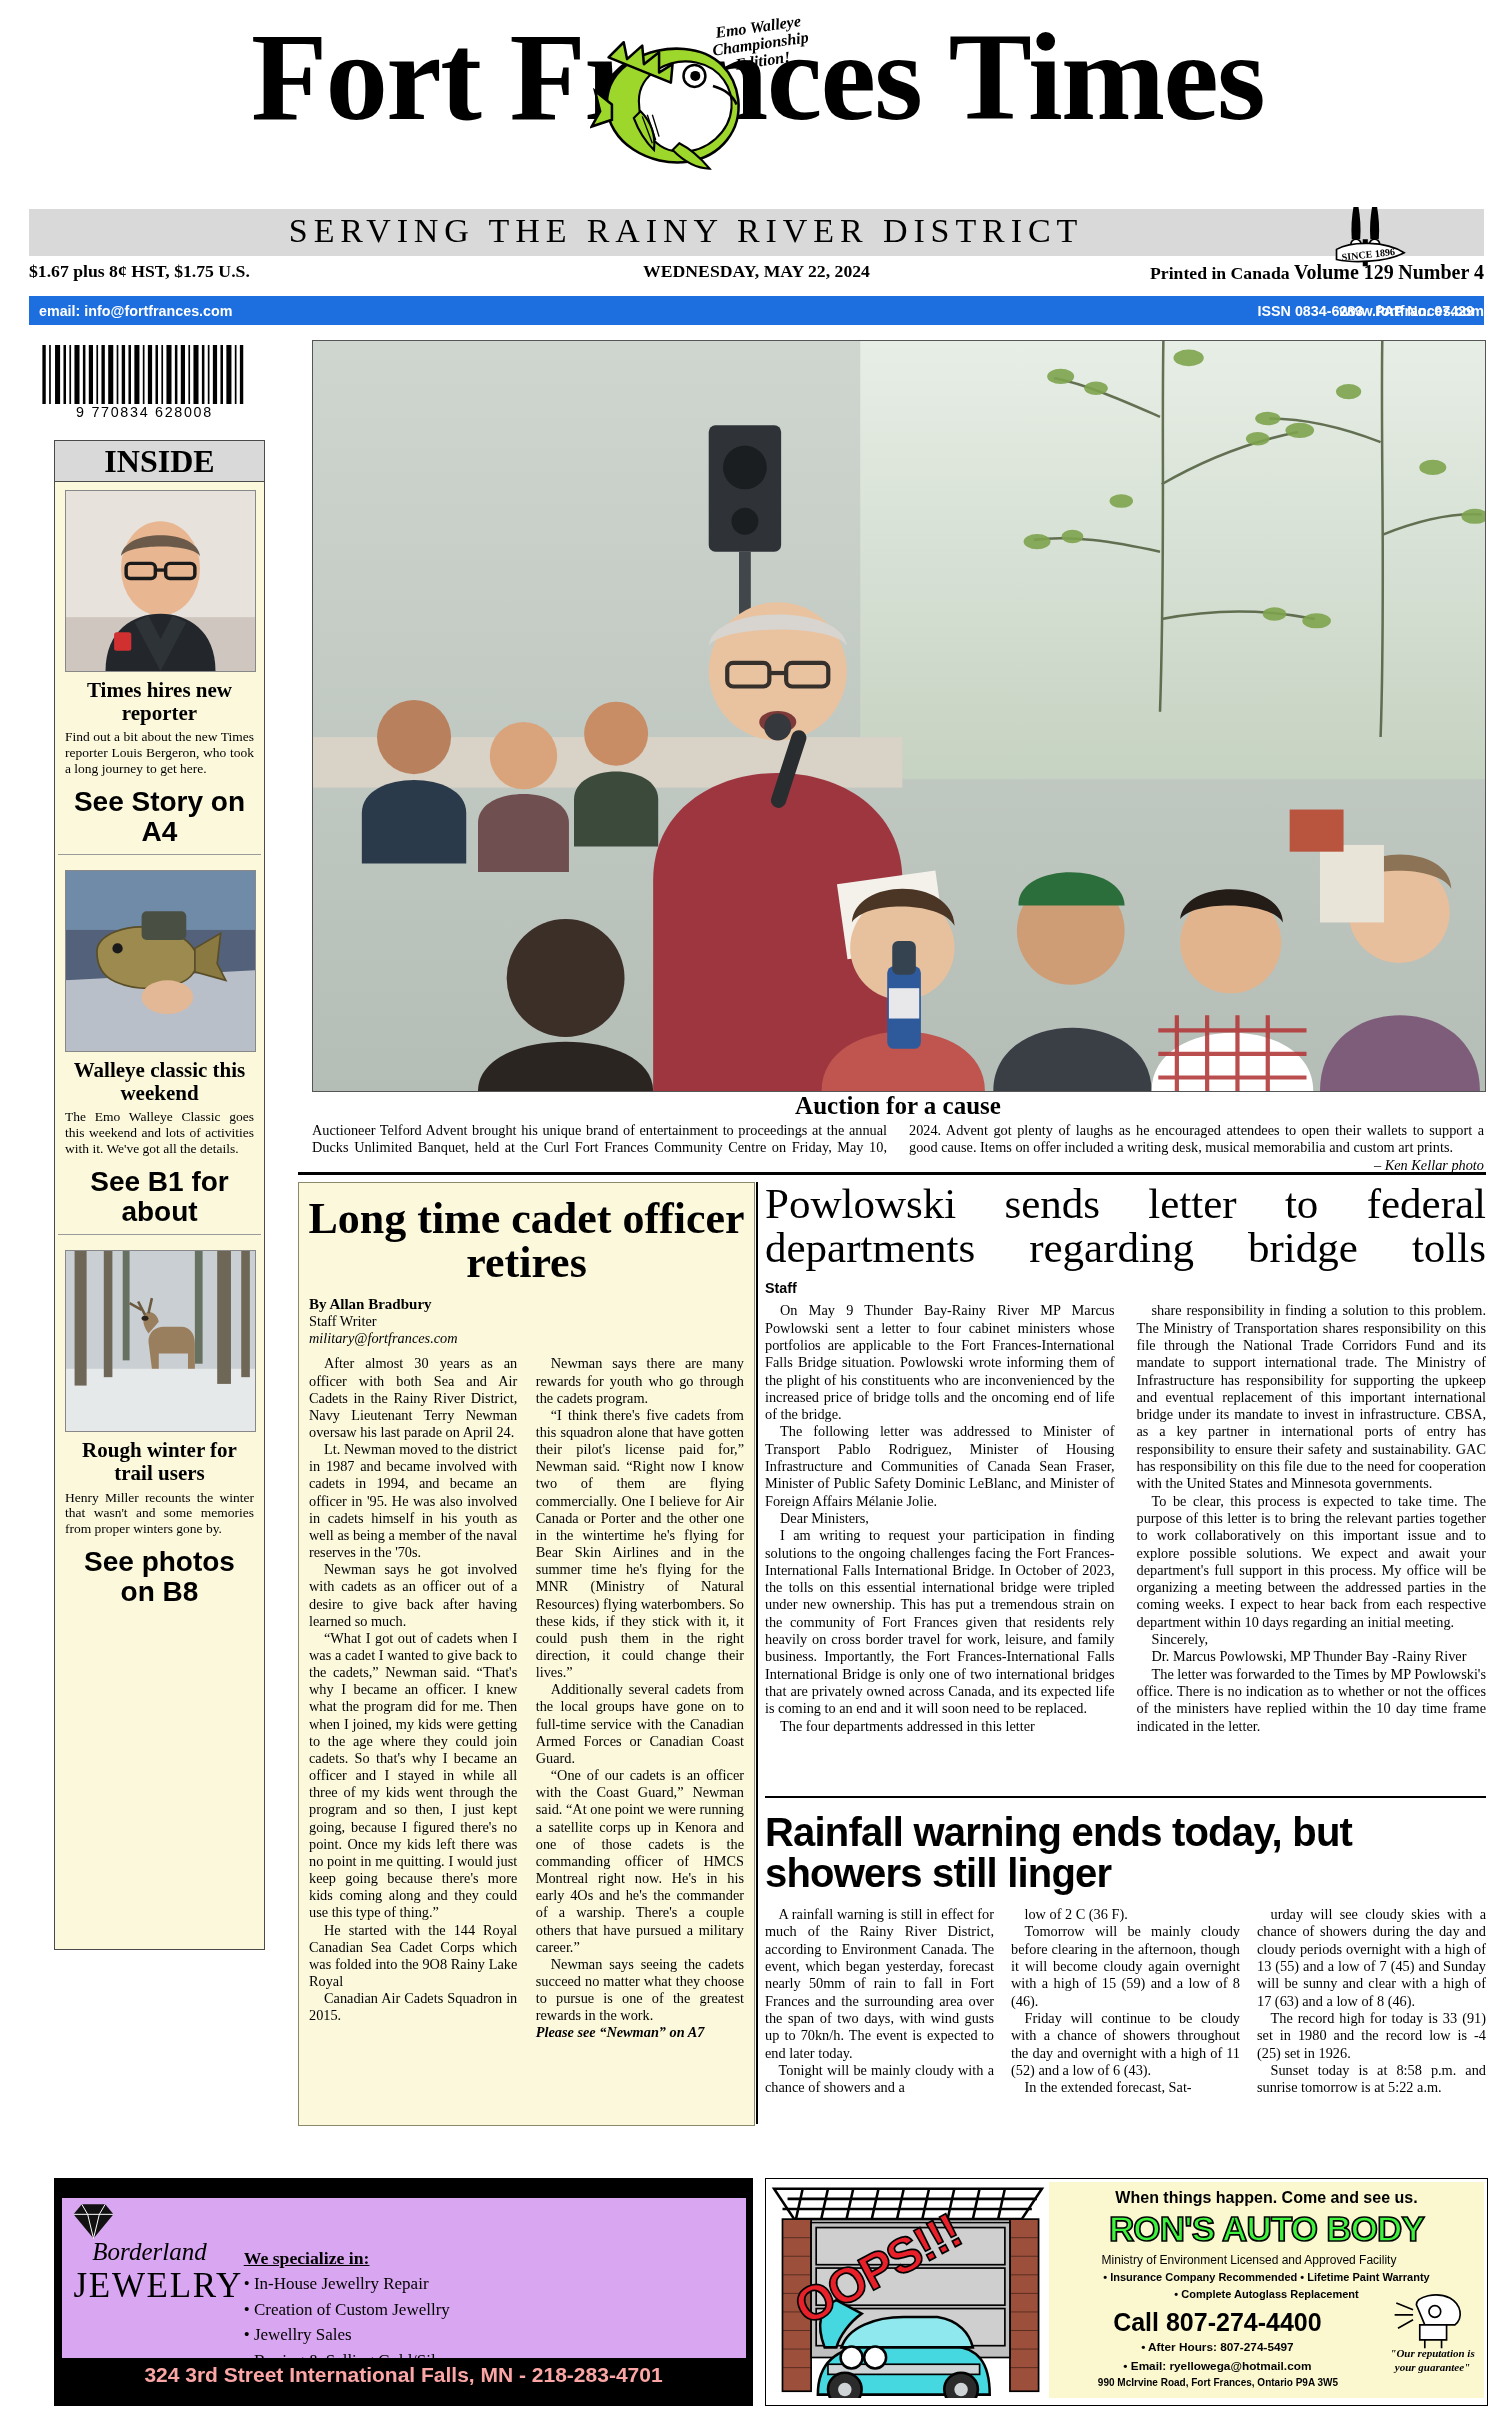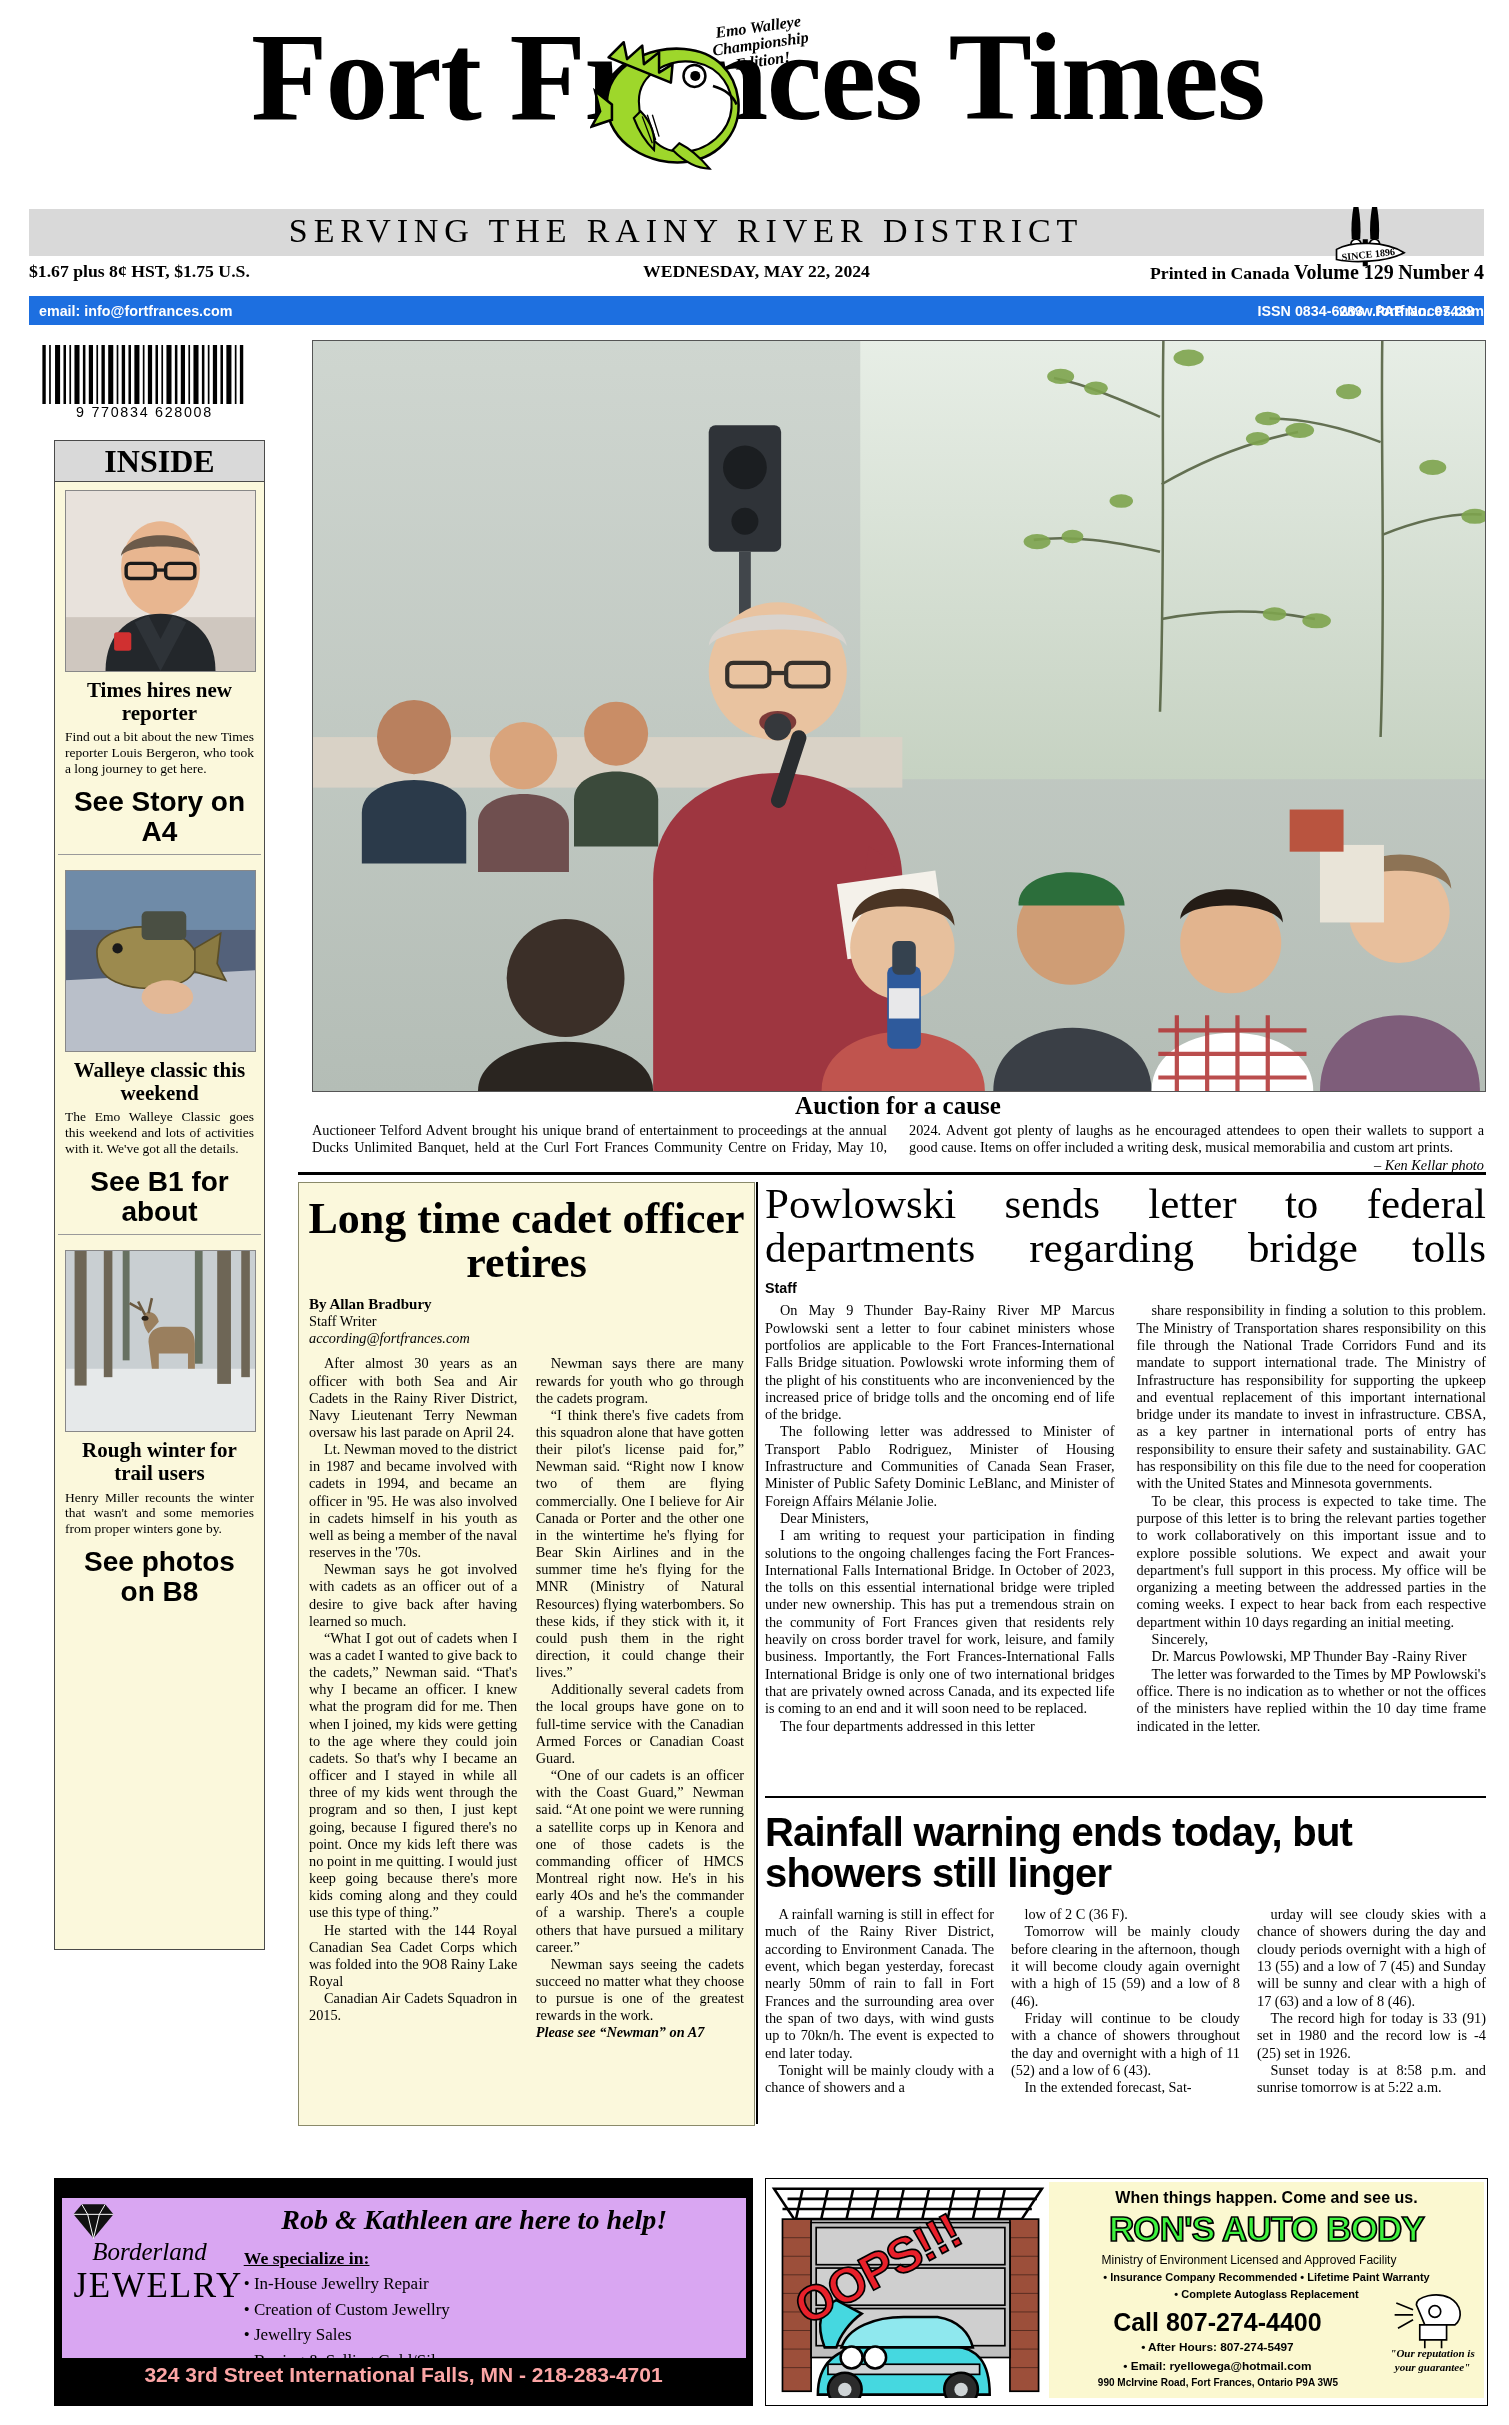--- a/index.html
+++ b/index.html
@@ -411,21 +411,21 @@
 
   <div class="rule" style="left:298px;top:1172px;width:1188px;height:2.5px;"></div>
   <div class="rule" style="left:756px;top:1182px;width:1.7px;height:942px;"></div>
   <div class="rule" style="left:765px;top:1796px;width:721px;height:1.7px;"></div>
 
   <div class="cadetbox">
     <div class="cadet-hl">Long time cadet officer retires</div>
     <div class="byline">
       <b>By Allan Bradbury</b><br>
       <span>Staff Writer</span><br>
-      <i>according@fortfrances.com</i>
+      <i>military@fortfrances.com</i>
     </div>
     <div class="cadet-cols">
       <p>After almost 30 years as an officer with both Sea and Air Cadets in the Rainy River District, Navy Lieutenant Terry Newman oversaw his last parade on April 24.</p>
       <p>Lt. Newman moved to the district in 1987 and became involved with cadets in 1994, and became an officer in '95. He was also involved in cadets himself in his youth as well as being a member of the naval reserves in the '70s.</p>
       <p>Newman says he got involved with cadets as an officer out of a desire to give back after having learned so much.</p>
       <p>“What I got out of cadets when I was a cadet I wanted to give back to the cadets,” Newman said. “That's why I became an officer. I knew what the program did for me. Then when I joined, my kids were getting to the age where they could join cadets. So that's why I became an officer and I stayed in while all three of my kids went through the program and so then, I just kept going, because I figured there's no point. Once my kids left there was no point in me quitting. I would just keep going because there's more kids coming along and they could use this type of thing.”</p>
       <p>He started with the 144 Royal Canadian Sea Cadet Corps which was folded into the 9O8 Rainy Lake Royal</p>
       <p>Canadian Air Cadets Squadron in 2015.</p>
       <p>Newman says there are many rewards for youth who go through the cadets program.</p>
       <p>“I think there's five cadets from this squadron alone that have gotten their pilot's license paid for,” Newman said. “Right now I know two of them are flying commercially. One I believe for Air Canada or Porter and the other one in the wintertime he's flying for Bear Skin Airlines and in the summer time he's flying for the MNR (Ministry of Natural Resources) flying waterbombers. So these kids, if they stick with it, it could push them in the right direction, it could change their lives.”</p>
@@ -467,21 +467,20 @@
       <p>Sunset today is at 8:58 p.m. and sunrise tomorrow is at 5:22 a.m.</p>
     </div>
   </div>
 
   <div class="ad-jewel">
     <div class="aj-inner">
       <svg width="47" height="40" viewBox="0 0 56 48" style="position:absolute;left:8.4px;top:3.4px;">
         <path d="M4 16 L14 4 L42 4 L52 16 L28 45 Z" fill="#111"></path>
         <path d="M4 16 L52 16 M14 4 L21 16 L28 45 M42 4 L35 16 L28 45" stroke="#fff" stroke-width="1.2" fill="none"></path>
       </svg>
-      <div class="aj-script">Rob &amp; Kathleen are here to help!</div>
       <div class="aj-logo">
         <div class="l1">Borderland</div>
         <div class="l2">JEWELRY</div>
       </div>
       <div class="aj-spec">
         <div class="hd">We specialize in:</div>
         <div>• In-House Jewellry Repair</div>
         <div>• Creation of Custom Jewellry</div>
         <div>• Jewellry Sales</div>
         <div>• Buying &amp; Selling Gold/Silver</div>

